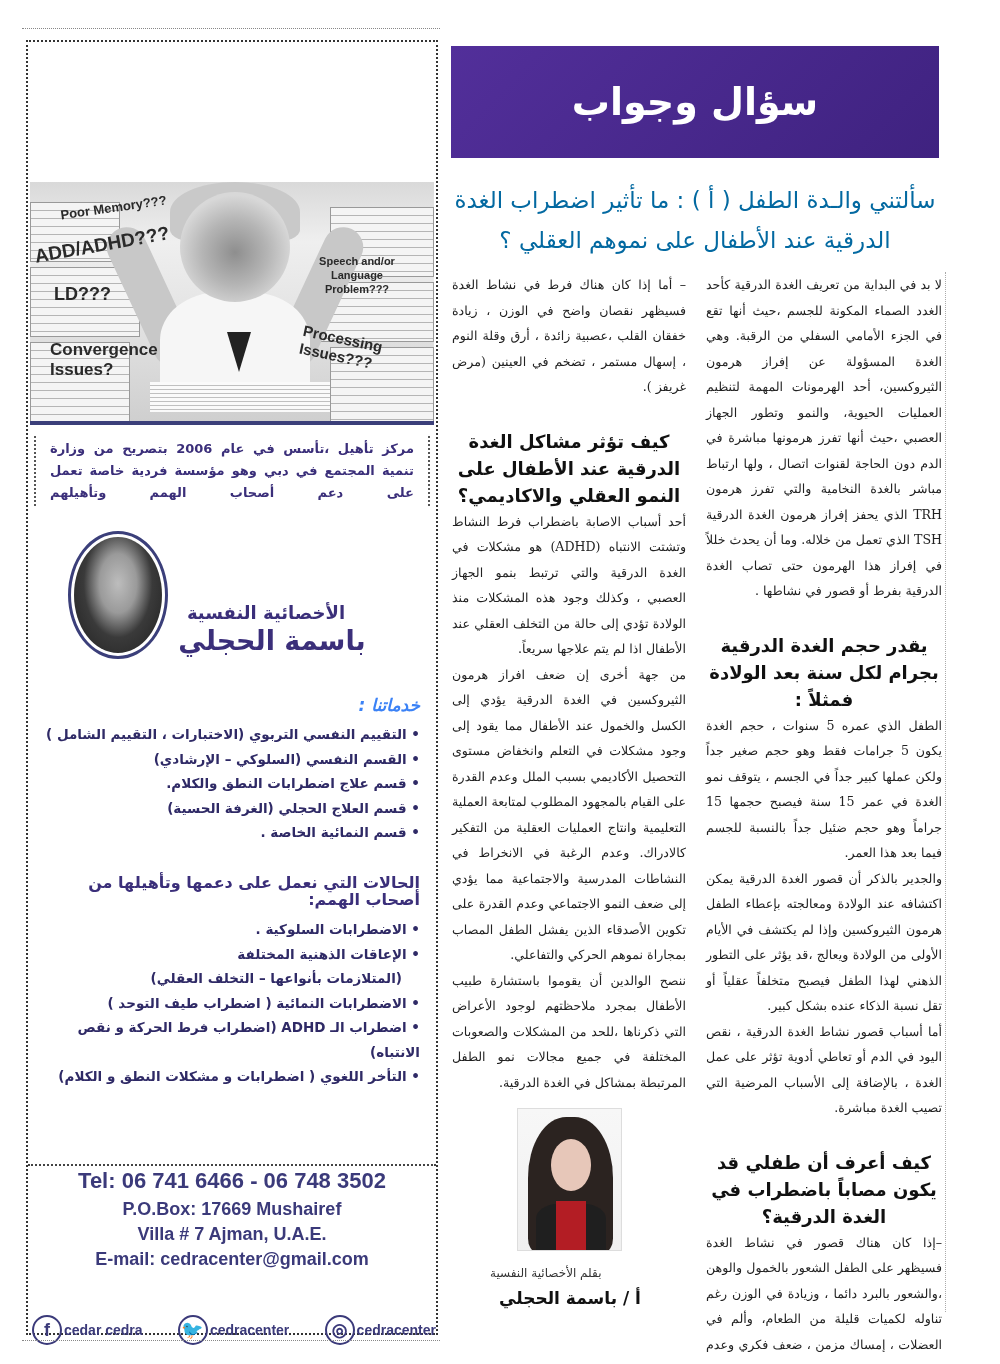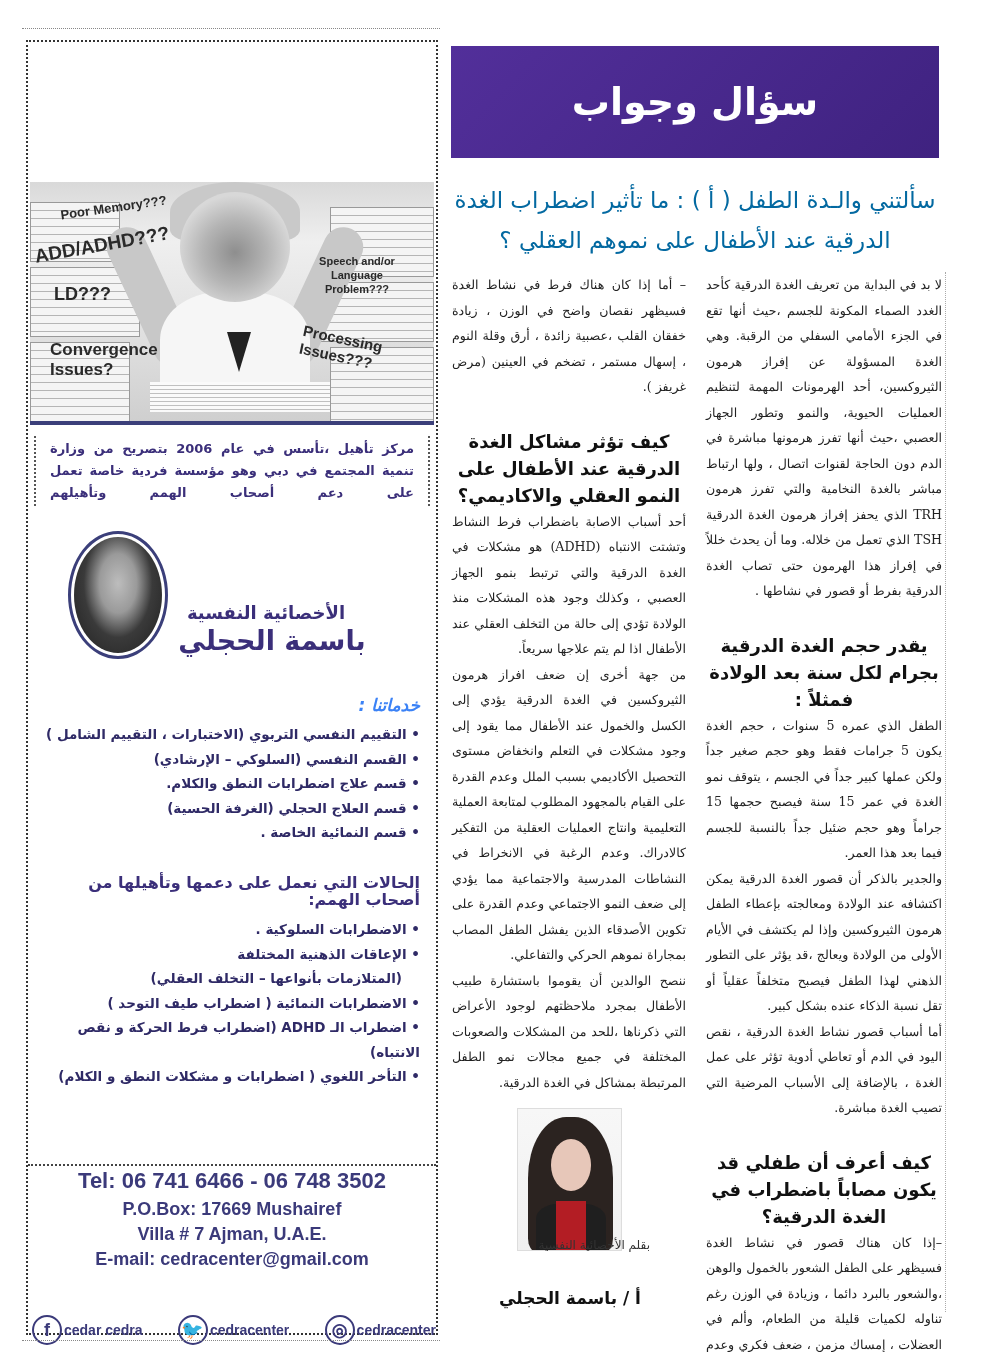--- a/index.html
+++ b/index.html
@@ -78,21 +78,21 @@
   .gap-l { height: 28px; }
 
   .col-divider { position: absolute; left: 945px; top: 272px; height: 1040px; border-left: 1px dotted #aaa; }
 
   .author-photo { position: absolute; left: 517px; top: 1108px; width: 105px; height: 143px; border: 1px solid #ddd; overflow: hidden;
     background: linear-gradient(180deg, #f7f7f7 0%, #f0f0f0 100%); }
   .author-photo .hair { position: absolute; left: 10px; top: 8px; width: 85px; height: 135px; border-radius: 45% 45% 10% 10%; background: #2b2320; }
   .author-photo .face { position: absolute; left: 33px; top: 30px; width: 40px; height: 52px; border-radius: 50%; background: #e7c7b9; }
   .author-photo .top { position: absolute; left: 18px; top: 95px; width: 70px; height: 50px; background: #1f1f1f; border-radius: 30% 30% 0 0; }
   .author-photo .red { position: absolute; left: 38px; top: 92px; width: 30px; height: 50px; background: #b31d24; }
-  .author-caption { position: absolute; left: 490px; top: 1238px; width: 160px; text-align: right; direction: rtl; font-size: 12px; color: #333; }
+  .author-caption { position: absolute; left: 490px; top: 1266px; width: 160px; text-align: left; direction: rtl; font-size: 12px; color: #333; }
   .author-name { position: absolute; left: 480px; top: 1288px; width: 180px; text-align: center; direction: rtl; font-weight: bold; font-size: 17px; color: #111; }
 </style>
 </head>
 <body>
 
 <div class="ad-topline"></div>
 <div class="ad">
 
   <div class="ad-photo">
     <div class="book" style="left:0;top:20px;width:90px;height:60px;"></div>

